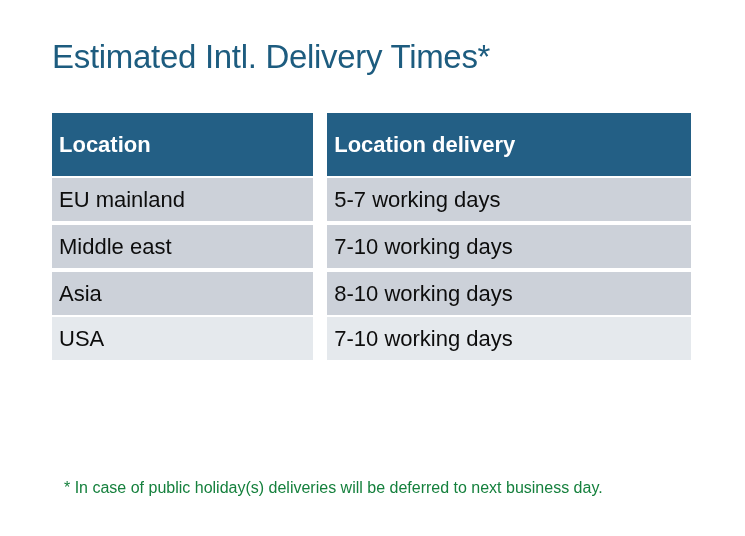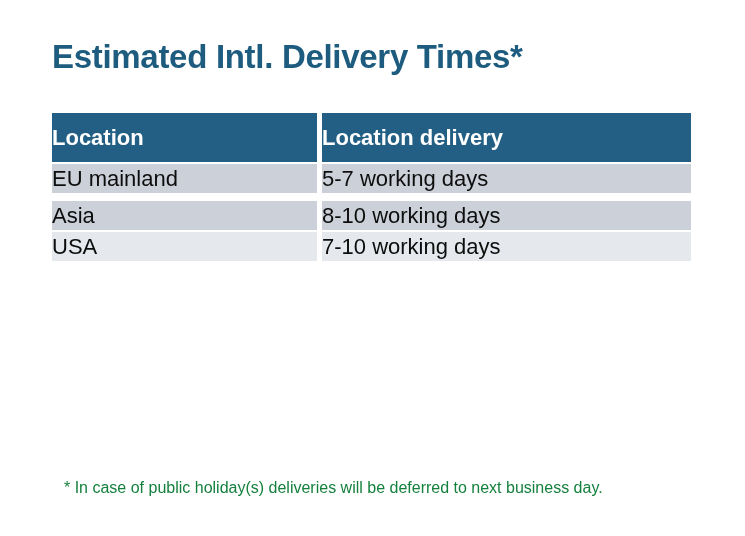--- a/index.html
+++ b/index.html
@@ -22,42 +22,42 @@
     width: 745px;
     height: 536px;
     background: #ffffff;
   }
 
   .page-title {
     position: absolute;
     left: 52px;
     top: 38px;
     font-size: 33px;
-    font-weight: bold;
+    font-weight: normal;
     color: #1d5c7f;
     letter-spacing: -0.3px;
     white-space: nowrap;
   }
 
   .delivery-table {
     position: absolute;
     left: 52px;
     top: 113px;
     width: 639px;
     border-collapse: separate;
     border-spacing: 0;
   }
 
   .delivery-table col.col-location { width: 265px; }
   .delivery-table col.col-gap      { width: 5px;   }
   .delivery-table col.col-delivery { width: 369px; }
 
   .delivery-table th,
   .delivery-table td {
-    padding: 0;
+    padding: 7px;
     vertical-align: middle;
   }
 
   .head-cell {
     background: #235f85;
     color: #ffffff;
     font-size: 22px;
     font-weight: bold;
     height: 49px;
     text-align: left;
@@ -140,20 +140,25 @@
         <td></td>
       </tr>
 
 
       <tr class="spacer-row">
         <td></td>
         <td></td>
         <td></td>
       </tr>
 
+      <tr class="row-odd">
+        <td class="body-cell">Middle east</td>
+        <td class="gap-cell"></td>
+        <td class="body-cell">7-10 working days</td>
+      </tr>
 
       <tr class="spacer-row">
         <td></td>
         <td></td>
         <td></td>
       </tr>
 
 
       <tr class="spacer-row">
         <td></td>

